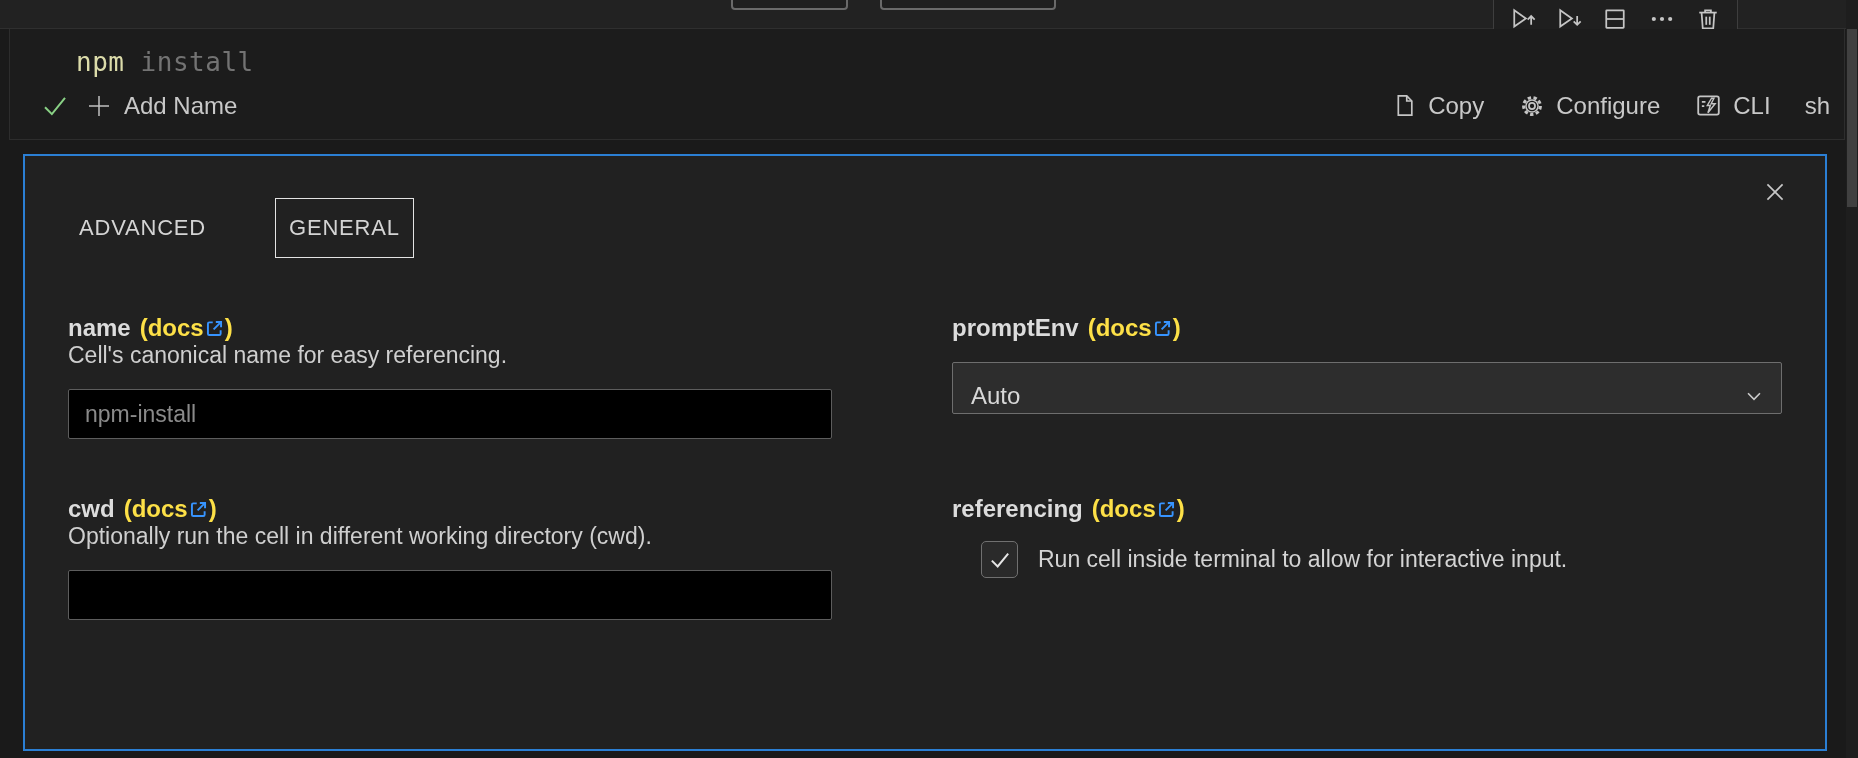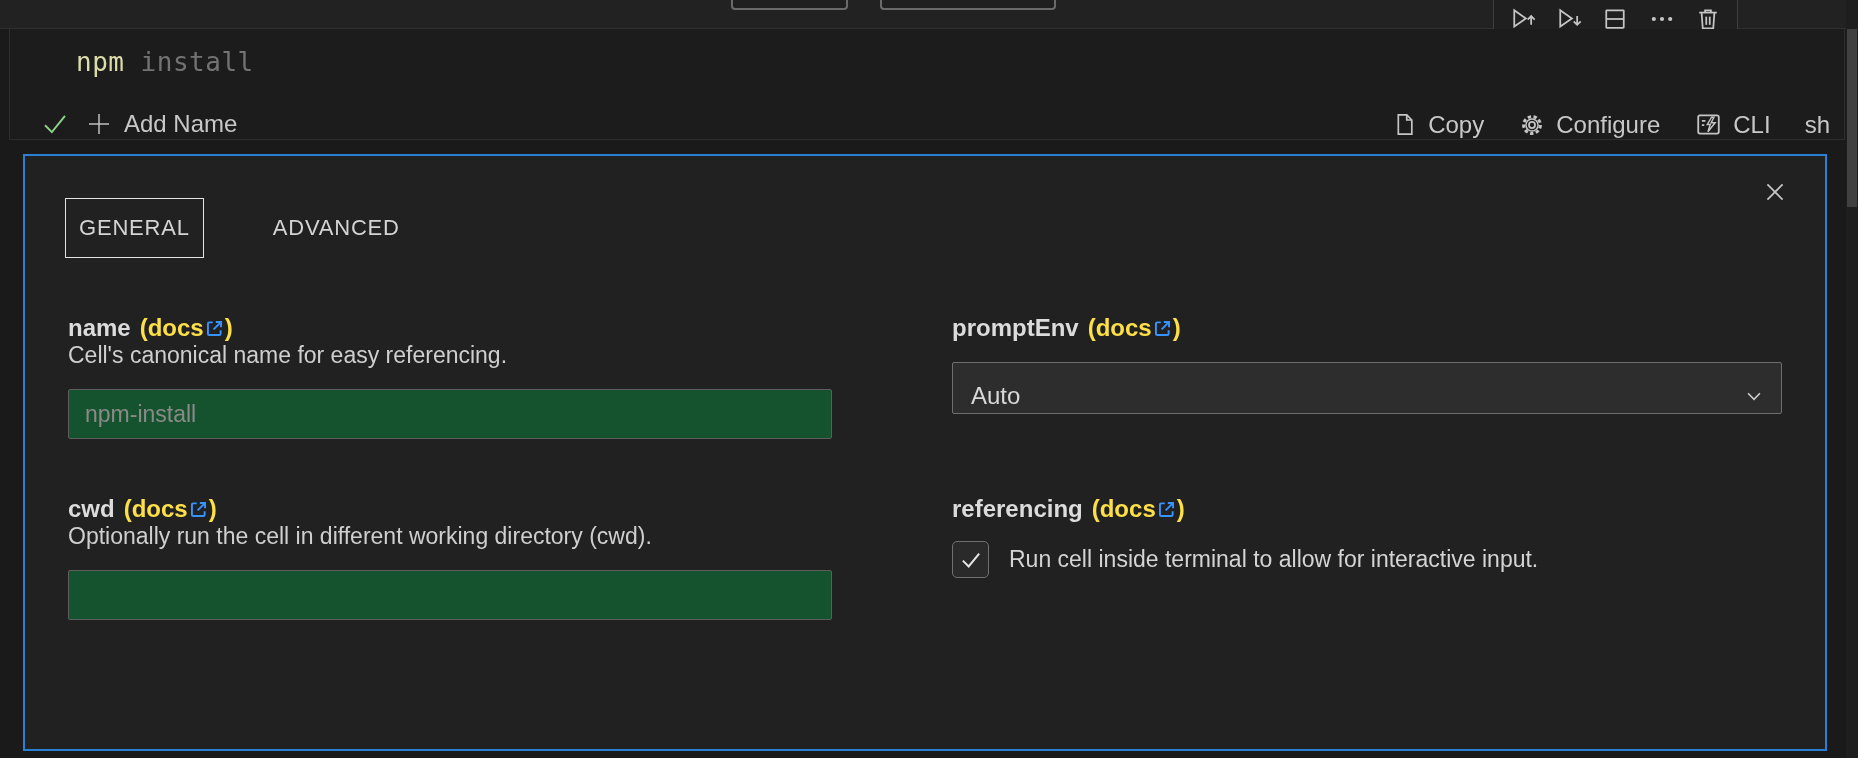--- a/index.html
+++ b/index.html
@@ -30,22 +30,22 @@
     background:#1c1c1c; border:1px solid #2d2d2d; border-top:none;
   }
   .code-line {
     position:absolute; left:66px; top:18px;
     font-family:"DejaVu Sans Mono","Liberation Mono",monospace;
     font-size:26px; letter-spacing:0.5px; white-space:pre;
   }
   .tok-cmd { color:#dcdcaa; }
   .tok-arg { color:#737373; }
   .cell-status {
-    position:absolute; left:0; right:0; bottom:0; height:42px;
-    display:flex; align-items:flex-end; justify-content:space-between;
+    position:absolute; left:0; right:0; bottom:6px; height:42px;
+    display:flex; align-items:flex-start; justify-content:space-between;
     padding:0 14px 0 30px; font-size:24px; color:#c8c8c8;
   }
   .status-left, .status-right { display:flex; align-items:center; }
   .status-item { display:flex; align-items:center; gap:10px; cursor:pointer; white-space:nowrap; }
   .status-left .status-item { margin-right:14px; }
   .status-right .status-item { margin-left:34px; }
 
   
   .scrollbar { position:absolute; left:1846px; top:0; width:12px; height:758px; background:#1e1e1e; }
   .scroll-thumb { position:absolute; left:1px; top:29px; width:10px; height:178px; background:#404040; }
@@ -66,33 +66,33 @@
 
   .fields {
     display:grid; grid-template-columns:764px minmax(0,1fr);
     column-gap:120px; row-gap:56px; margin:56px 43px 0 43px;
   }
   .field-heading { display:flex; align-items:flex-end; gap:9px; font-size:24px; font-weight:bold; color:#dcdcdc; }
   .docs-link { color:#fde047; font-weight:bold; display:inline-flex; align-items:center; gap:0; cursor:pointer; }
   .field-desc { font-size:23px; color:#cfcfcf; }
   .text-input {
     margin-top:20px; width:100%; height:50px;
-    background:#14532d; border:1px solid #5d5d5d; border-radius:2px;
+    background:#000000; border:1px solid #5d5d5d; border-radius:2px;
     color:#cccccc; font-size:23px; padding:0 16px; outline:none;
     font-family:"Liberation Sans","DejaVu Sans",sans-serif;
   }
   .text-input::placeholder { color:#8a8a8a; }
   .select {
     margin-top:20px; width:100%; height:52px;
     background:#2d2d2d; border:1px solid #6e6e6e; border-radius:2px;
     display:flex; align-items:center; justify-content:space-between;
     padding:16px 14px 0 18px; cursor:pointer;
   }
   .select-value { font-size:24px; color:#d8d8d8; }
-  .checkbox-row { margin-top:18px; display:flex; align-items:center; gap:20px; }
+  .checkbox-row { margin-top:18px; display:flex; align-items:center; gap:20px;margin-left:29px; }
   .checkbox {
     width:37px; height:37px; border:1px solid #707070; border-radius:5px;
     background:#2a2a2a; display:flex; align-items:center; justify-content:center; cursor:pointer;
   }
   .checkbox-label { font-size:23px; color:#d4d4d4; }
 </style>
 </head>
 <body>
 
 <div class="top-strip">
@@ -202,22 +202,22 @@
 
 <div class="dialog">
   <div class="close-btn">
     <svg width="26" height="26" viewBox="0 0 24 24" fill="none" stroke="#c8c8c8" stroke-width="1.5">
       <line x1="5" y1="5" x2="19" y2="19"></line>
         <line x1="19" y1="5" x2="5" y2="19"></line>
     </svg>
   </div>
 
   <div class="tabs">
+    <div class="tab">ADVANCED</div>
     <div class="tab active">GENERAL</div>
-    <div class="tab">ADVANCED</div>
   </div>
 
   <div class="fields">
 
     <div class="field">
       <div class="field-heading">
         <span>name</span>
         <span class="docs-link">
           <span>(docs</span>
           <span>

